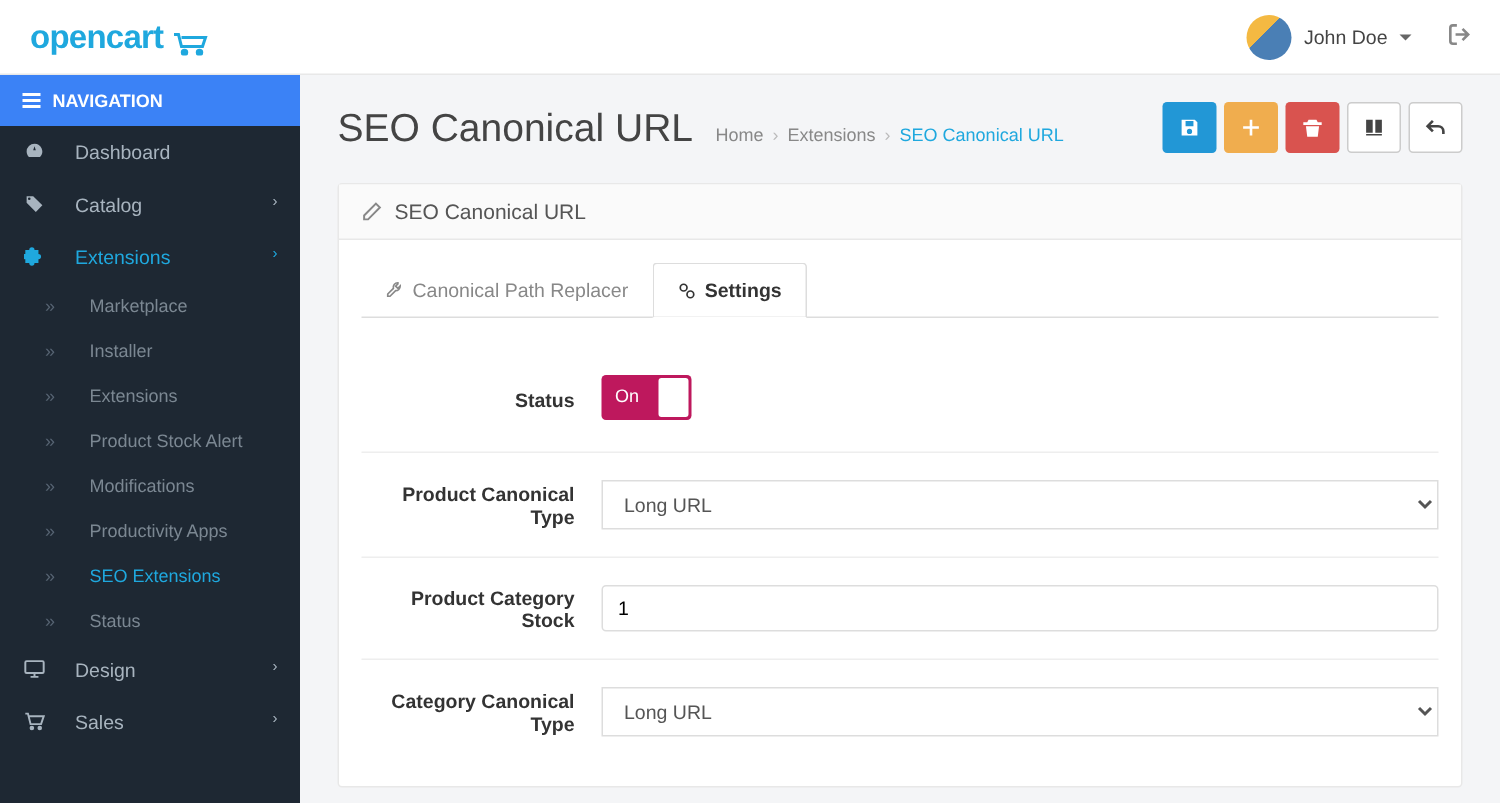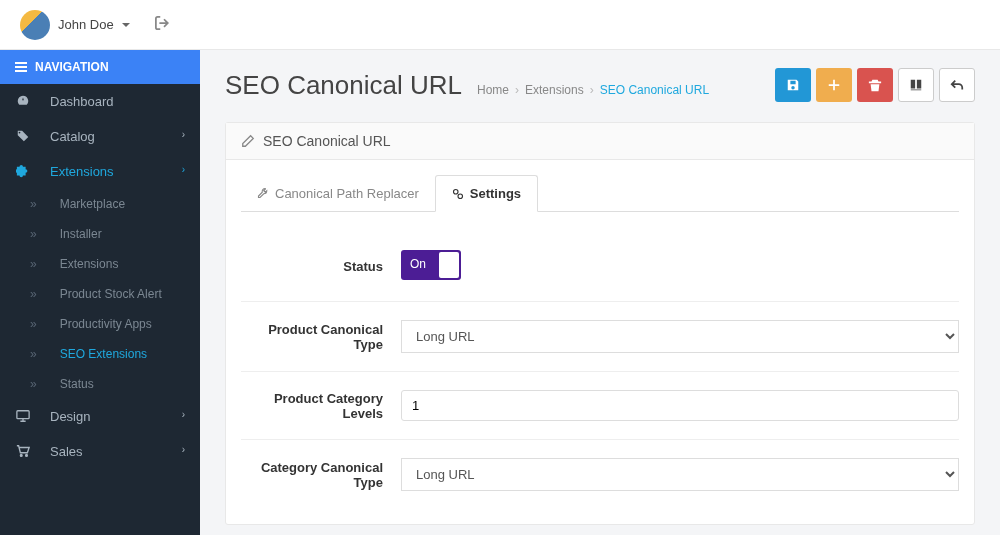--- a/index.html
+++ b/index.html
@@ -47,30 +47,40 @@
 .panel { background: #fff; border: 1px solid #e8e8e8; border-radius: 3px; }
 .panel-head { background: #fafafa; border-bottom: 1px solid #e8e8e8; padding: 10px 15px; font-size: 14px; color: #555; display: flex; align-items: center; gap: 8px; }
 .panel-body { padding: 15px; }
 .tabs { display: flex; border-bottom: 1px solid #ddd; margin-bottom: 20px; }
 .tab { padding: 10px 16px; font-size: 13px; cursor: pointer; color: #888; display: flex; align-items: center; gap: 6px; }
 .tab.active { color: #333; border: 1px solid #ddd; border-bottom: 1px solid #fff; border-radius: 3px 3px 0 0; margin-bottom: -1px; font-weight: 700; }
 .form-row { display: flex; align-items: center; padding: 18px 0; border-bottom: 1px solid #eee; }
 .form-row:last-child { border-bottom: none; }
 .form-label { width: 160px; text-align: right; padding-right: 18px; font-size: 13px; font-weight: 700; color: #333; }
 .form-field { flex: 1; }
-.toggle { display: inline-block; width: 60px; height: 30px; background: #4c1d95; border-radius: 3px; position: relative; cursor: pointer; }
+.toggle { display: inline-block; width: 60px; height: 30px; background: #be185d; border-radius: 3px; position: relative; cursor: pointer; }
 .toggle-handle { position: absolute; right: 2px; top: 2px; width: 20px; height: 26px; background: #fff; border-radius: 2px; }
 .toggle-label { color: #fff; font-size: 12px; position: absolute; left: 9px; top: 7px; }
 .select { width: 100%; padding: 7px 10px; border: 1px solid #ddd; border-radius: 0; font-size: 13px; background: #fff; color: #555; }
 .input { width: 100%; padding: 7px 10px; border: 1px solid #ddd; border-radius: 3px; font-size: 13px; }
 </style>
 </head>
 <body>
 
 <div class="header">
+  <div class="logo">
+    <span>opencart</span>
+    <span class="logo-cart">
+      <svg viewBox="0 0 24 16">
+          <path d="M1 2 L4 2 L6 10 L20 10 L22 4 L6 4"></path>
+          <circle cx="8" cy="14" r="1.5" fill="#1fa8de"></circle>
+          <circle cx="18" cy="14" r="1.5" fill="#1fa8de"></circle>
+        </svg>
+    </span>
+  </div>
   <div class="user-area">
     <div class="user-info">
       <span class="avatar"></span>
       <span>John Doe</span>
       <span class="caret"></span>
     </div>
     <span class="logout-icon">
       <svg width="14" height="14" viewBox="0 0 16 16" fill="#888">
           <path d="M6 14H3a1 1 0 01-1-1V3a1 1 0 011-1h3V0H3a3 3 0 00-3 3v10a3 3 0 003 3h3v-2zm5-11l-1.4 1.4L12.2 7H5v2h7.2l-2.6 2.6L11 13l5-5-5-5z"></path>
         </svg>
@@ -123,20 +133,24 @@
           <span class="chev-icon"></span>
           <span>Installer</span>
         </div>
       <div class="nav-item">
           <span class="chev-icon"></span>
           <span>Extensions</span>
         </div>
       <div class="nav-item">
           <span class="chev-icon"></span>
           <span>Product Stock Alert</span>
+        </div>
+      <div class="nav-item">
+          <span class="chev-icon"></span>
+          <span>Modifications</span>
         </div>
       <div class="nav-item">
           <span class="chev-icon"></span>
           <span>Productivity Apps</span>
         </div>
       <div class="nav-item active">
           <span class="chev-icon"></span>
           <span>SEO Extensions</span>
         </div>
       <div class="nav-item">
@@ -245,21 +259,21 @@
         <div class="form-row">
           <div class="form-label">Product Canonical Type</div>
           <div class="form-field">
             <select class="select">
               <option>Long URL</option>
             </select>
           </div>
         </div>
 
         <div class="form-row">
-          <div class="form-label">Product Category Levels</div>
+          <div class="form-label">Product Category Stock</div>
           <div class="form-field">
             <input class="input" type="text" value="1" style="">
           </div>
         </div>
 
         <div class="form-row">
           <div class="form-label">Category Canonical Type</div>
           <div class="form-field">
             <select class="select">
               <option>Long URL</option>

